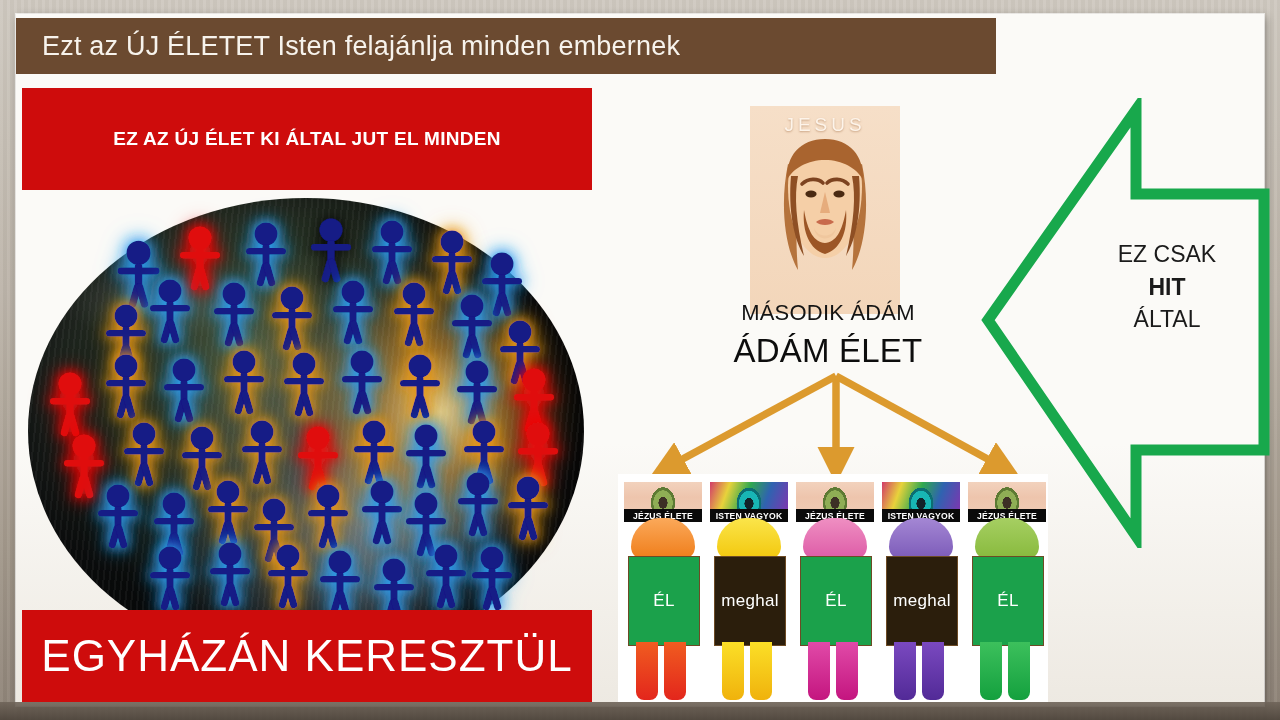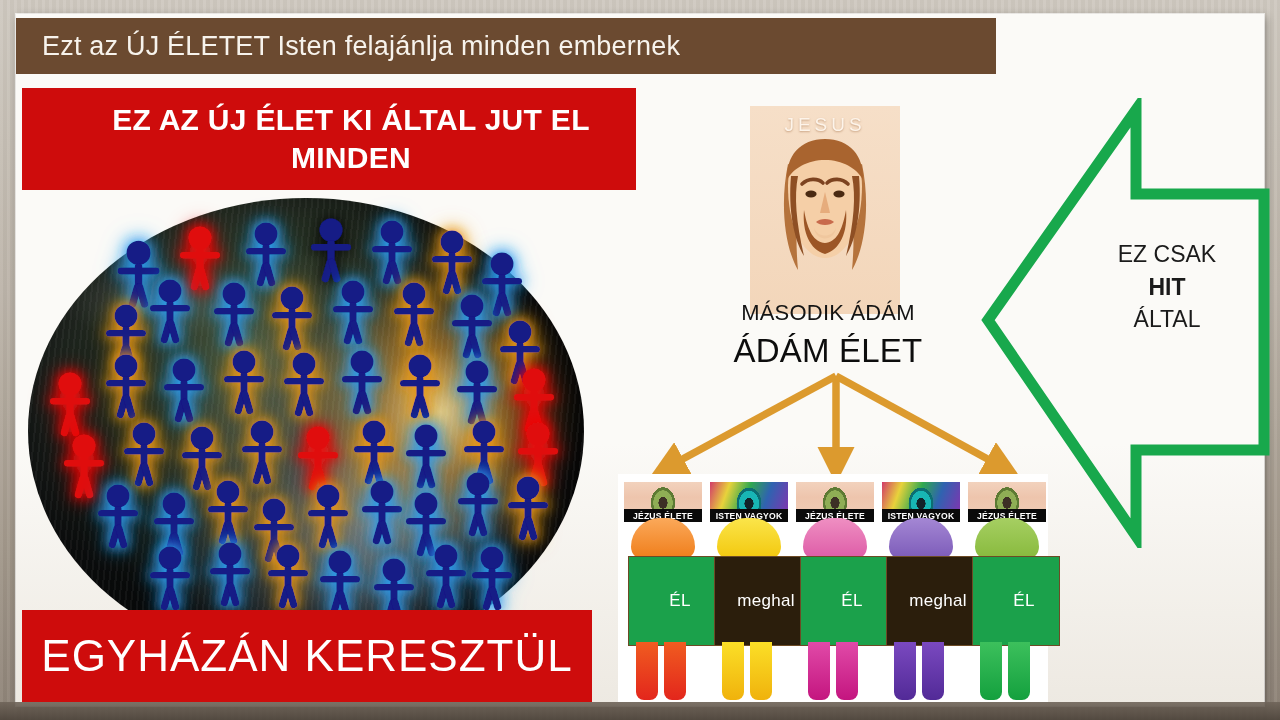--- a/index.html
+++ b/index.html
@@ -53,21 +53,21 @@
 
   
   #leftblock{position:absolute;left:22px;top:88px;width:570px;height:614px;}
   .redbox{
     background:#ce0c0c;color:#ffffff;text-align:center;
     font-weight:600;line-height:1.28;
   }
   #qbox{
     position:absolute;left:0;top:0;width:570px;height:102px;
     display:flex;flex-direction:column;align-items:center;justify-content:center;
-    font-size:30px;letter-spacing:.3px;padding-left:44px;
+    font-size:19px;letter-spacing:.3px;
   }
   #qbox .ln{display:block;}
 
   
   #globewrap{
     position:absolute;left:0;top:104px;width:570px;height:480px;overflow:hidden;
   }
   #globe{
     position:absolute;left:6px;top:6px;width:556px;height:466px;border-radius:50%;
     background:
@@ -145,21 +145,21 @@
     display:flex;align-items:center;justify-content:center;
   }
   .head{
     position:absolute;left:7px;top:44px;width:64px;height:42px;
     border-radius:30px 30px 14px 14px;
   }
   .body{
     position:absolute;left:4px;top:82px;width:70px;height:88px;
     border:1.6px solid #6d4b25;
     display:flex;align-items:center;justify-content:center;
-    color:#ffffff;font-size:17px;letter-spacing:.3px;padding-left:16px;
+    color:#ffffff;font-size:17px;letter-spacing:.3px;
   }
   .legs{position:absolute;left:12px;top:168px;width:54px;height:58px;}
   .leg{
     position:absolute;top:0;width:22px;height:58px;border-radius:0 0 8px 8px;
   }
   .leg.l{left:0;} .leg.r{left:28px;}
 
   
   #oarrows{position:absolute;left:600px;top:360px;width:470px;height:130px;}
 </style>

